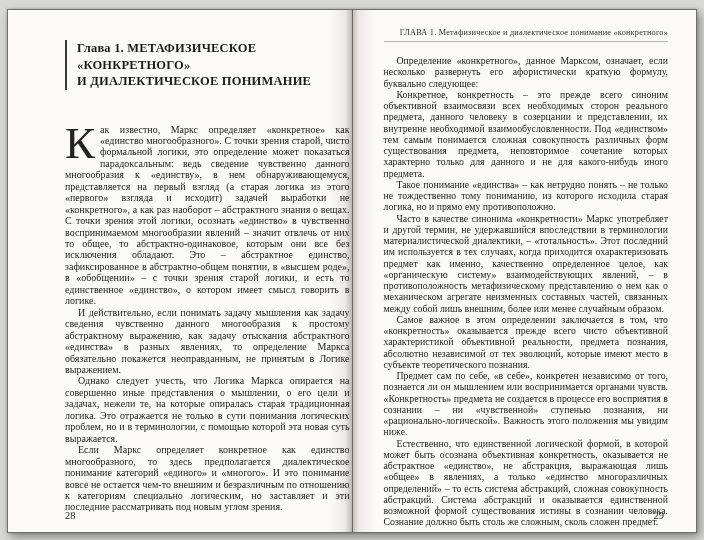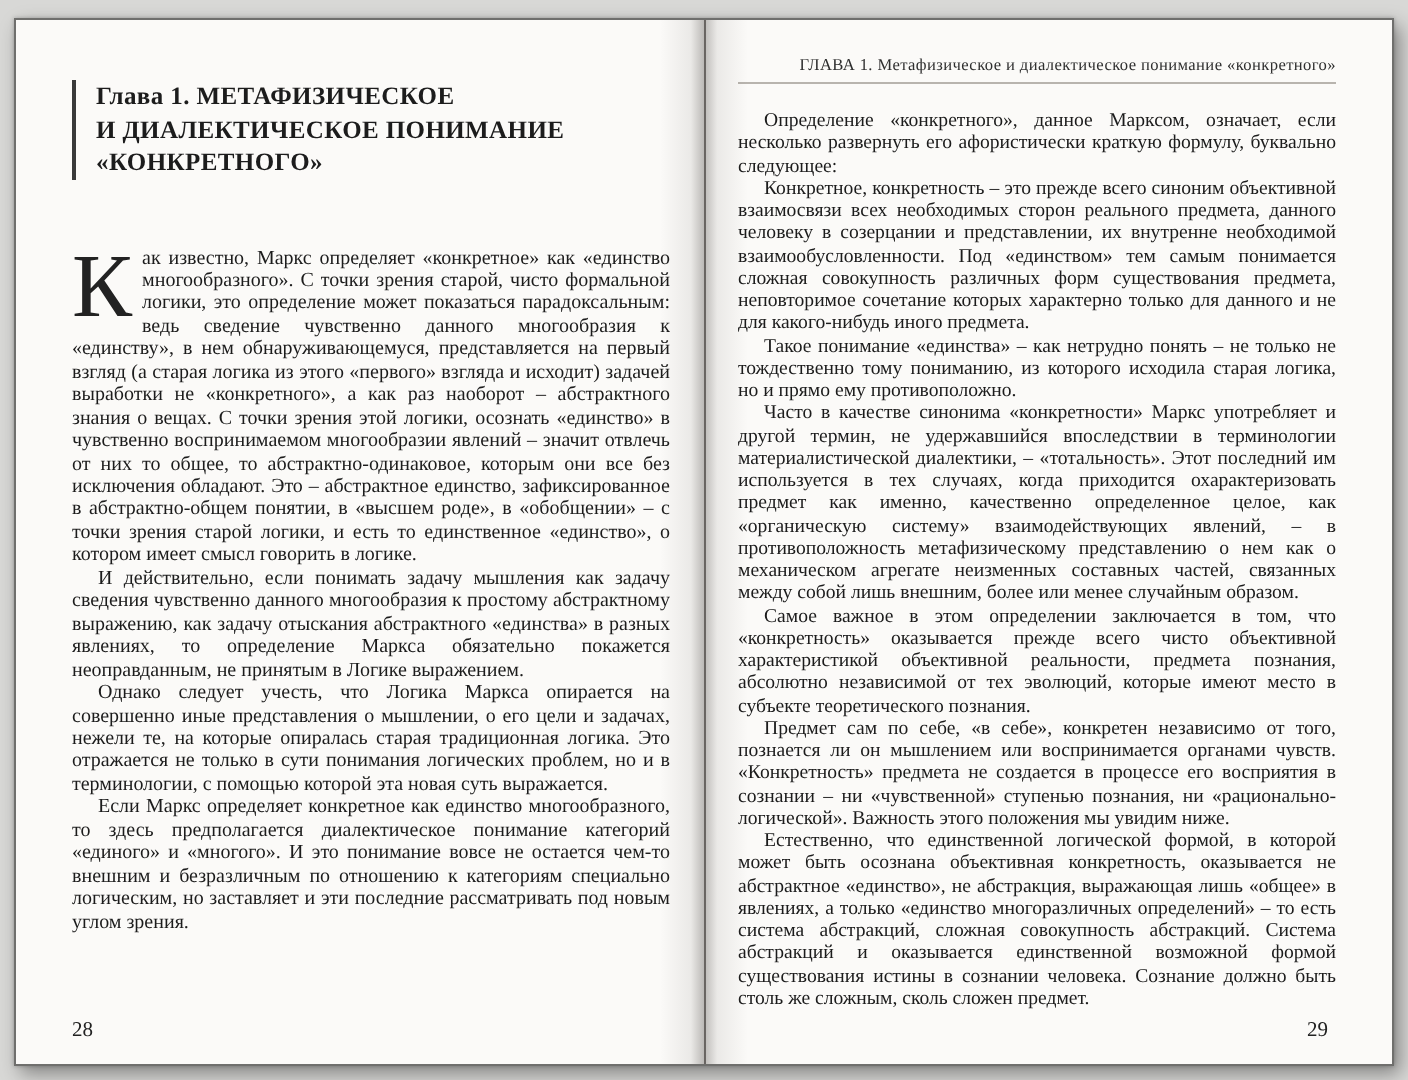--- a/index.html
+++ b/index.html
@@ -24,21 +24,21 @@
     border: 1px solid #6f6f6d;
     box-shadow: 3px 4px 9px rgba(0,0,0,0.38), 0 0 2px rgba(0,0,0,0.25);
     display: flex;
   }
   .page {
     flex: 1 1 50%;
     position: relative;
     overflow: hidden;
     color: #1c1c1c;
   }
-  .page-left  { padding: 30px 16px 30px 28px; }
+  .page-left  { padding: 30px 16px 30px 28px; margin-left: 29px; }
   .page-right { padding: 18px 28px 30px 18px; }
 
   
   .spine-shade {
     position: absolute;
     top: 0; bottom: 0;
     left: calc(50% - 22px);
     width: 44px;
     background: linear-gradient(90deg,
       rgba(0,0,0,0) 0%,
@@ -119,22 +119,22 @@
   .page-number.num-right { right: 32px; margin-left: 40px; }
 </style>
 </head>
 <body>
 
 <div class="spread">
 
   <div class="page page-left">
     <div class="chapter-heading">
       <div>Глава 1. МЕТАФИЗИЧЕСКОЕ</div>
+      <div>«КОНКРЕТНОГО»</div>
       <div>И ДИАЛЕКТИЧЕСКОЕ ПОНИМАНИЕ</div>
-      <div>«КОНКРЕТНОГО»</div>
     </div>
     <div class="section-heading">
     </div>
     <div class="body-text">
       <p class="first"><span class="dropcap">К</span><span>ак известно, Маркс определяет «конкретное» как «единство многообразного». С точки зрения старой, чисто формальной логики, это определение может показаться парадоксальным: ведь сведение чувственно данного многообразия к «единству», в нем обнаруживающемуся, представляется на первый взгляд (а старая логика из этого «первого» взгляда и исходит) задачей выработки не «конкретного», а как раз наоборот – абстрактного знания о вещах. С точки зрения этой логики, осознать «единство» в чувственно воспринимаемом многообразии явлений – значит отвлечь от них то общее, то абстрактно-одинаковое, которым они все без исключения обладают. Это – абстрактное единство, зафиксированное в абстрактно-общем понятии, в «высшем роде», в «обобщении» – с точки зрения старой логики, и есть то единственное «единство», о котором имеет смысл говорить в логике.</span></p>
       <p>И действительно, если понимать задачу мышления как задачу сведения чувственно данного многообразия к простому абстрактному выражению, как задачу отыскания абстрактного «единства» в разных явлениях, то определение Маркса обязательно покажется неоправданным, не принятым в Логике выражением.</p>
       <p>Однако следует учесть, что Логика Маркса опирается на совершенно иные представления о мышлении, о его цели и задачах, нежели те, на которые опиралась старая традиционная логика. Это отражается не только в сути понимания логических проблем, но и в терминологии, с помощью которой эта новая суть выражается.</p>
       <p>Если Маркс определяет конкретное как единство многообразного, то здесь предполагается диалектическое понимание категорий «единого» и «многого». И это понимание вовсе не остается чем-то внешним и безразличным по отношению к категориям специально логическим, но заставляет и эти последние рассматривать под новым углом зрения.</p>
     </div>
     <div class="page-number num-left">28</div>

